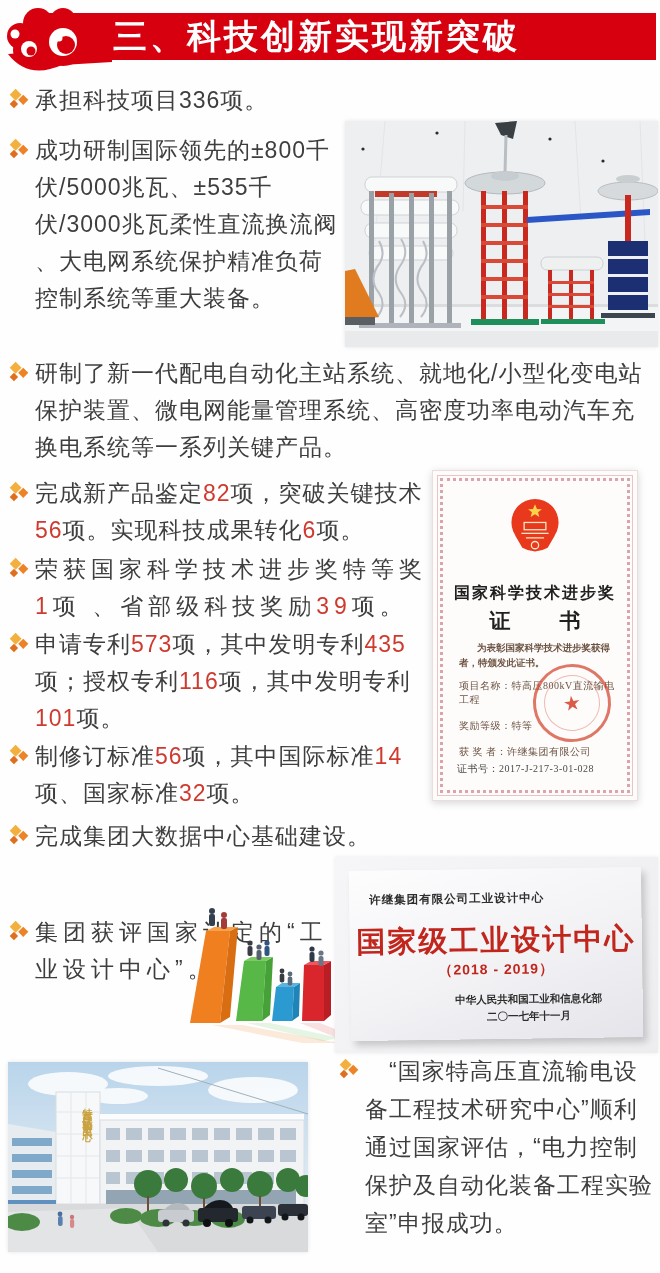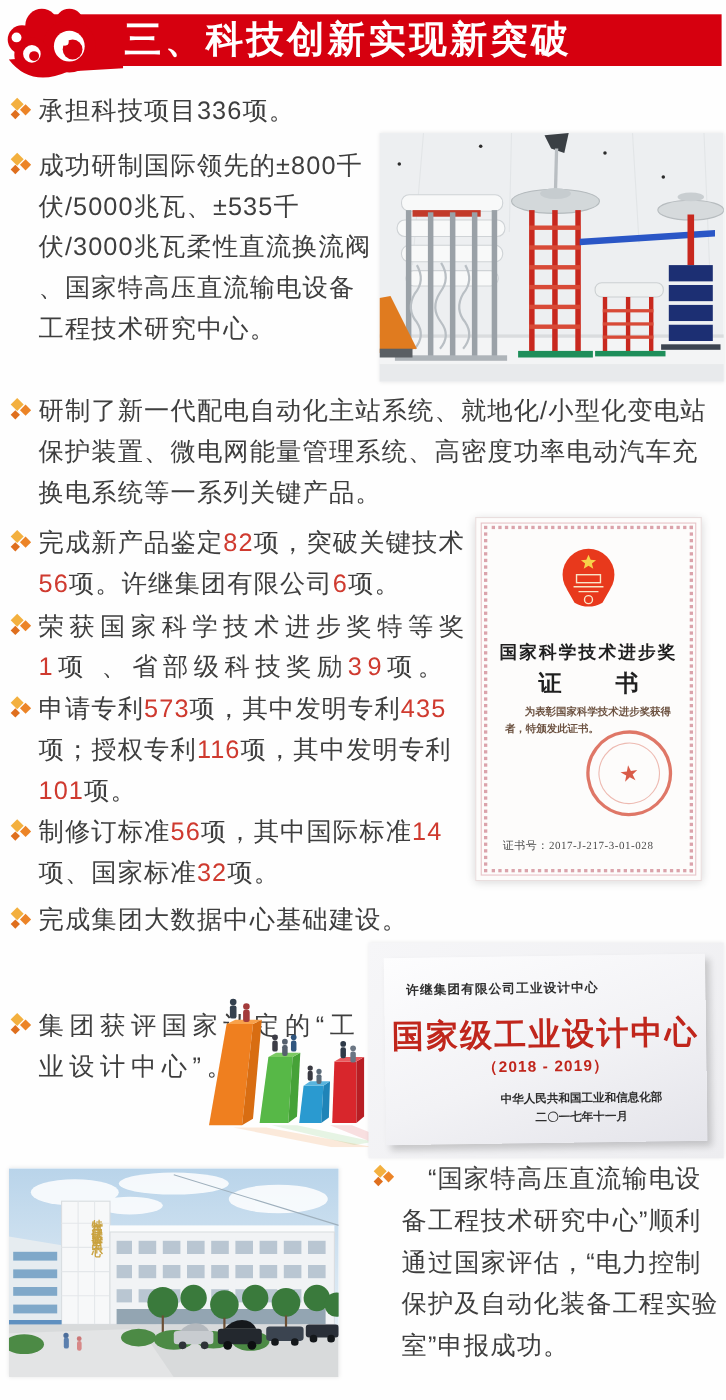--- a/index.html
+++ b/index.html
@@ -122,21 +122,21 @@
   </div>
 
   <div class="bullet b2">
     <span class="marker">
       <svg viewBox="0 0 26 26" width="22" height="22">
           <path d="M9 1 L16 8 L9 15 L2 8 Z" fill="#f3b03f"></path>
           <path d="M7 14 L12 19 L7 24 L2 19 Z" fill="#df6f1e"></path>
           <path d="M18 8 L24 14 L18 20 L12 14 Z" fill="#ec8427"></path>
         </svg>
     </span>
-    <p><span>成功研制国际领先的±800千伏/5000兆瓦、±535千伏/3000兆瓦柔性直流换流阀 、国家特高压直流输电设备工程技术研究中心。</span></p>
+    <p><span>成功研制国际领先的±800千伏/5000兆瓦、±535千伏/3000兆瓦柔性直流换流阀 、大电网系统保护精准负荷控制系统等重大装备。</span></p>
   </div>
 
   <div class="equip">
     <svg viewBox="0 0 313 226">
       <rect width="313" height="226" fill="#edeff1"></rect>
       <g stroke="#e2e5e7" stroke-width="1">
         <line x1="40" y1="0" x2="30" y2="120"></line>
           <line x1="120" y1="0" x2="118" y2="90"></line>
         <line x1="230" y1="0" x2="236" y2="100"></line>
           <line x1="295" y1="0" x2="300" y2="120"></line>
@@ -250,21 +250,21 @@
   </div>
 
   <div class="bullet b4">
     <span class="marker">
       <svg viewBox="0 0 26 26" width="22" height="22">
           <path d="M9 1 L16 8 L9 15 L2 8 Z" fill="#f3b03f"></path>
           <path d="M7 14 L12 19 L7 24 L2 19 Z" fill="#df6f1e"></path>
           <path d="M18 8 L24 14 L18 20 L12 14 Z" fill="#ec8427"></path>
         </svg>
     </span>
-    <p><span>完成新产品鉴定</span><span class="num-red">82</span><span>项，突破关键技术</span><span class="num-red">56</span><span>项。许继集团有限公司</span><span class="num-red">6</span><span>项。</span></p>
+    <p><span>完成新产品鉴定</span><span class="num-red">82</span><span>项，突破关键技术</span><span class="num-red">56</span><span>项。实现科技成果转化</span><span class="num-red">6</span><span>项。</span></p>
   </div>
 
   <div class="bullet b5 wide">
     <span class="marker">
       <svg viewBox="0 0 26 26" width="22" height="22">
           <path d="M9 1 L16 8 L9 15 L2 8 Z" fill="#f3b03f"></path>
           <path d="M7 14 L12 19 L7 24 L2 19 Z" fill="#df6f1e"></path>
           <path d="M18 8 L24 14 L18 20 L12 14 Z" fill="#ec8427"></path>
         </svg>
     </span>
@@ -315,20 +315,25 @@
             <rect x="20" y="30" width="24" height="8"></rect>
             <line x1="17" y1="42" x2="47" y2="42"></line>
             <line x1="22" y1="47" x2="42" y2="47"></line>
             <circle cx="32" cy="55" r="4"></circle>
           </g>
         </svg>
       </div>
       <div class="cert-title">国家科学技术进步奖</div>
       <div class="cert-sub">证　书</div>
       <div class="cert-body">为表彰国家科学技术进步奖获得者，特颁发此证书。</div>
+      <div class="cert-fields">
+        <div>项目名称：特高压800kV直流输电工程</div>
+        <div>奖励等级：特等</div>
+        <div>获 奖 者：许继集团有限公司</div>
+      </div>
       <div class="cert-seal">
         <span>★</span>
       </div>
       <div class="cert-no">证书号：2017-J-217-3-01-028</div>
     </div>
   </div>
 
   <div class="bullet b9 wide">
     <span class="marker">
       <svg viewBox="0 0 26 26" width="22" height="22">

